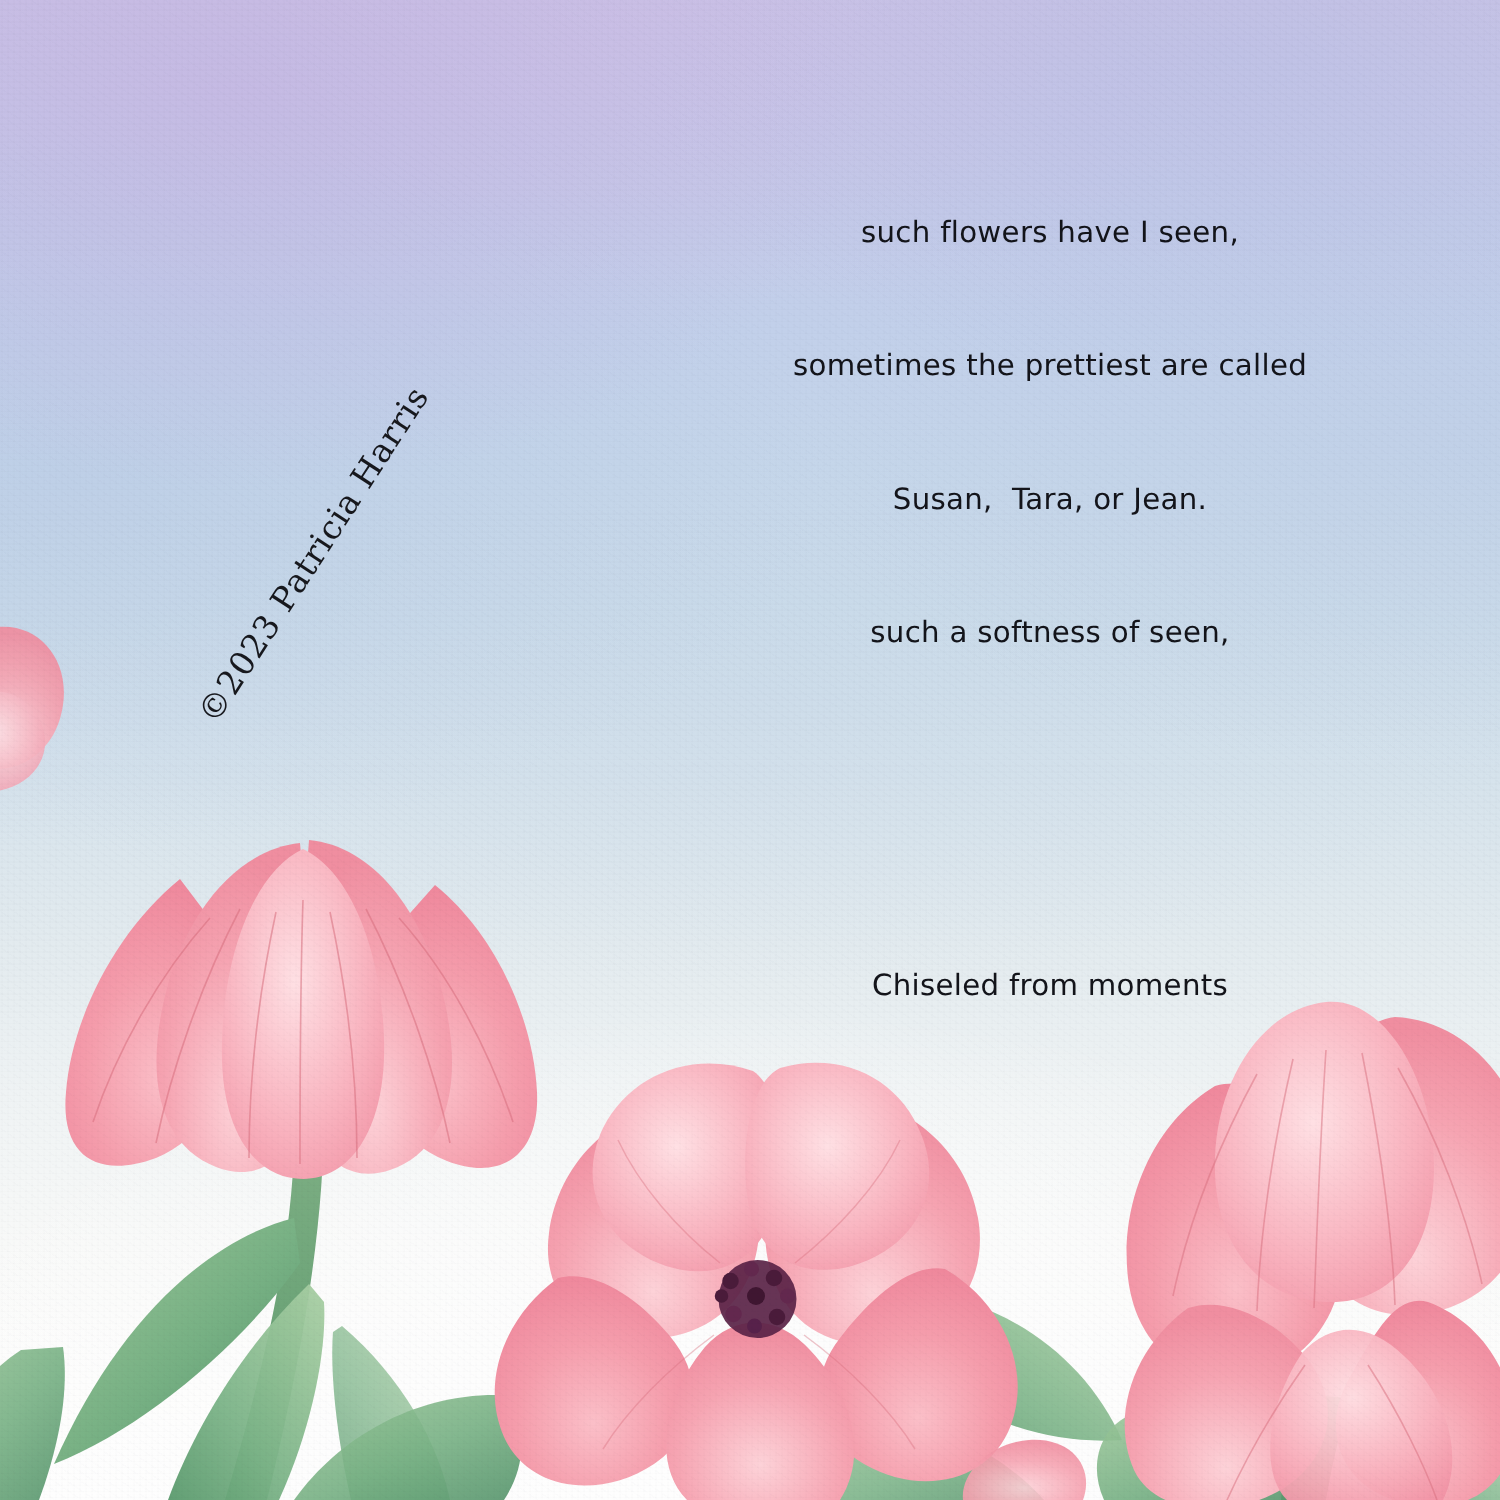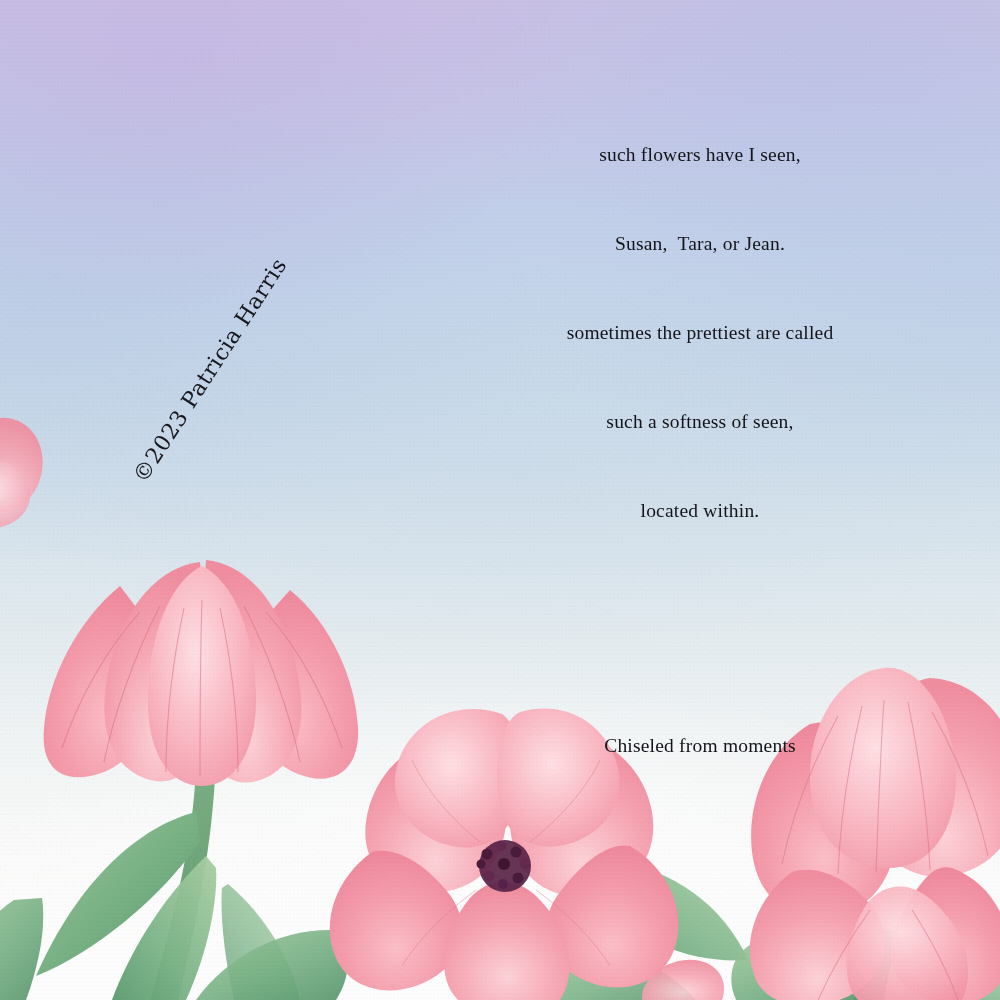--- a/index.html
+++ b/index.html
@@ -74,21 +74,21 @@
     top: 22px;
     width: 520px;
     text-align: center;
     color: #13141a;
     font-family: "DejaVu Sans", sans-serif;
     font-size: 19.5px;
     line-height: 29.6px;
     letter-spacing: 0.2px;
     white-space: pre-wrap;
   }
-  .stanza { margin: 0 0 28px 0; font-family: Liberation Serif, serif; }
+  .stanza { margin: 0 0 28px 0; }
   .stanza:last-child { margin-bottom: 0; }
   .line { display: block; }
 
   
   .signature {
     position: absolute;
     left: 258px;
     top: 262px;
     width: 270px;
     transform-origin: 0 0;
@@ -234,24 +234,23 @@
     <g opacity="0.9">
       <path d="M686 960 C 660 962, 640 982, 642 1000 L 722 1000 C 730 978, 714 958, 686 960 Z" fill="url(#petalG2)"></path>
     </g>
   </svg>
 
   <div class="bg-grain"></div>
 
   <div class="poem">
     <p class="stanza">
       <span class="line">such flowers have I seen,</span>
+      <span class="line">sometimes the prettiest are called</span>
       <span class="line">Susan,  Tara, or Jean.</span>
-      <span class="line">sometimes the prettiest are called</span>
       <span class="line">such a softness of seen,</span>
-      <span class="line">located within.</span>
     </p>
     <p class="stanza">
       <span class="line">Chiseled from moments</span>
       
       
       
     </p>
     
     
   </div>

